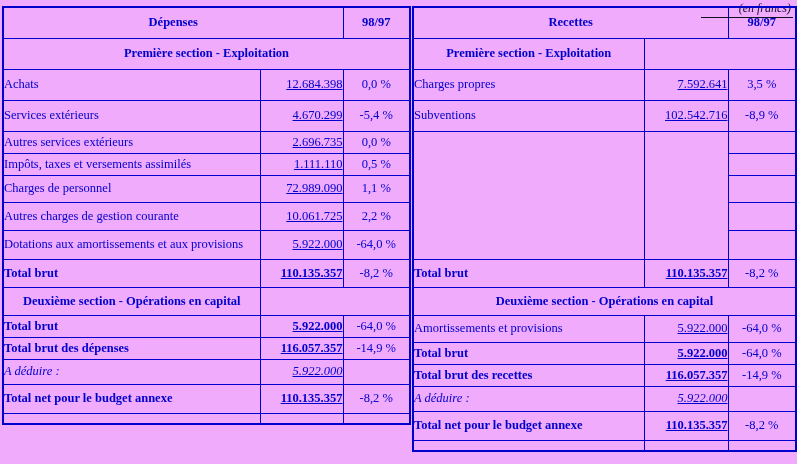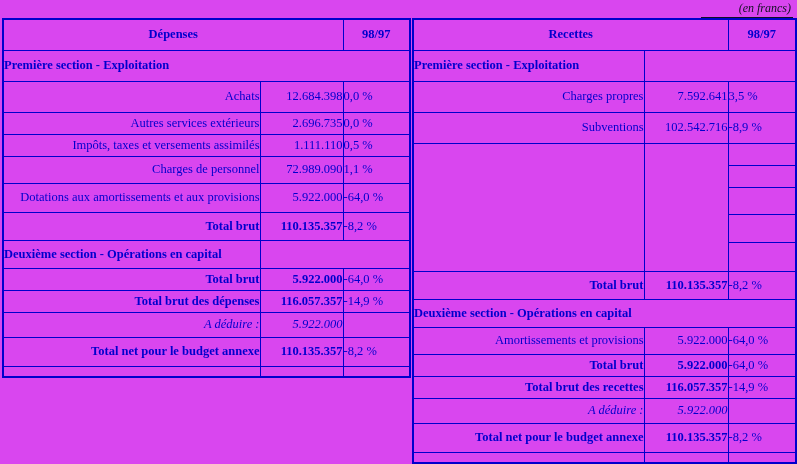--- a/index.html
+++ b/index.html
@@ -1,31 +1,31 @@
 <!DOCTYPE html>
 <html><head>
 <meta charset="utf-8">
 <style>
   html,body{margin:0;padding:0;background:#ffffff;}
-  #page{position:relative;width:797px;height:464px;background:#d946ef;overflow:hidden;
+  #page{position:relative;width:797px;height:464px;background:#f0abfc;overflow:hidden;
         font-family:"Liberation Serif","DejaVu Serif",serif;}
   #francs-note{position:absolute;top:1px;right:4px;font-style:italic;font-size:12px;color:#111122;}
   #francs-note span{display:inline-block;border-bottom:1px solid #111122;padding:0 2px 1px 38px;}
-  .tbl{position:absolute;top:18px;border-collapse:collapse;table-layout:fixed;}
+  .tbl{position:absolute;top:6px;border-collapse:collapse;table-layout:fixed;}
   #tbl-left{left:2px;width:407px;}
   #tbl-right{left:412px;width:383px;}
   .tbl{border:2px solid #0000CC;}
   .tbl td{border:1px solid #0000CC;color:#0000CC;font-size:12.5px;
           white-space:nowrap;overflow:hidden;vertical-align:middle;padding:0;}
-  .lbl{text-align:right;padding:0 2px 0 5px;}
-  .amt{text-align:right;padding-right:6px;}
-  .pct{text-align:left;padding-right:8px;}
+  .lbl{text-align:left;padding:0 2px 0 5px;}
+  .amt{text-align:right;padding-right:6px;text-decoration:underline;}
+  .pct{text-align:center;padding-right:8px;}
   .b{font-weight:bold;font-size:13px;}
   .i{font-style:italic;}
-  .sec{font-weight:bold;font-size:13px;text-align:left;padding-left:5px;}
+  .sec{font-weight:bold;font-size:13px;text-align:center;padding-left:5px;}
   .hdr{text-align:center;font-weight:bold;font-size:13.5px;}
   
   .h31{height:31px;} .h29{height:29px;} .h28{height:28px;}
   .h27{height:27px;padding-left:24px;} .h25{height:25px;margin-top:12px;} .h22{height:22px;padding-left:40px;} .h11{height:11px;}
 </style>
 </head>
 <body>
 
 <div id="page">
 
@@ -48,34 +48,44 @@
 
     <tr class="h31">
       <td class="sec" colspan="3">Première section - Exploitation</td>
     </tr>
 
     <tr class="h31">
       <td class="lbl">Achats</td>
       <td class="amt">12.684.398</td>
       <td class="pct">0,0 %</td>
     </tr>
+    <tr class="h31">
+      <td class="lbl">Services extérieurs</td>
+      <td class="amt">4.670.299</td>
+      <td class="pct">-5,4 %</td>
+    </tr>
     <tr class="h22">
       <td class="lbl">Autres services extérieurs</td>
       <td class="amt">2.696.735</td>
       <td class="pct">0,0 %</td>
     </tr>
     <tr class="h22">
       <td class="lbl">Impôts, taxes et versements assimilés</td>
       <td class="amt">1.111.110</td>
       <td class="pct">0,5 %</td>
     </tr>
     <tr class="h27">
       <td class="lbl">Charges de personnel</td>
       <td class="amt">72.989.090</td>
       <td class="pct">1,1 %</td>
+    </tr>
+    <tr class="h28">
+      <td class="lbl">Autres charges de gestion courante</td>
+      <td class="amt">10.061.725</td>
+      <td class="pct">2,2 %</td>
     </tr>
     <tr class="h29">
       <td class="lbl">Dotations aux amortissements et aux provisions</td>
       <td class="amt">5.922.000</td>
       <td class="pct">-64,0 %</td>
     </tr>
 
     <tr class="h28">
       <td class="lbl b">Total brut</td>
       <td class="amt b">110.135.357</td>

